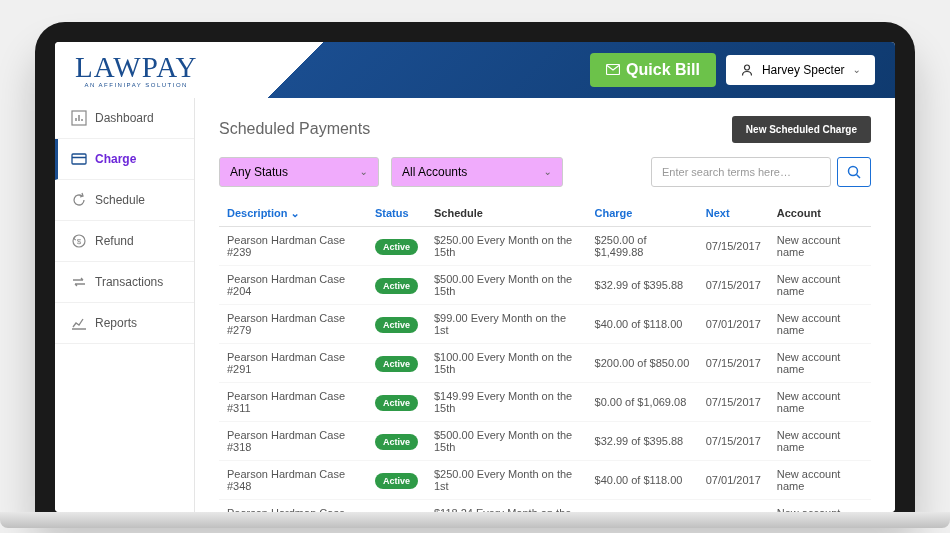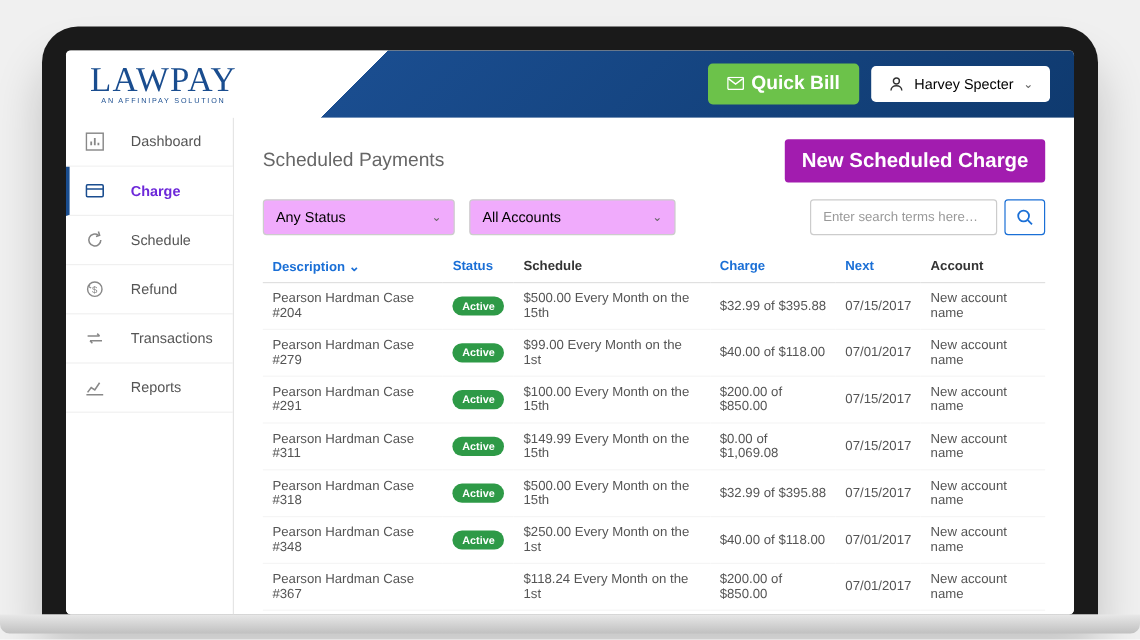--- a/index.html
+++ b/index.html
@@ -99,21 +99,21 @@
   min-height: 0;
 }
 .sidebar {
   width: 140px;
   background: #fff;
   border-right: 1px solid #e5e5e5;
 }
 .sidebar-item {
   display: flex;
   align-items: center;
-  gap: 22px;
+  gap: 8px;
   padding: 12px 16px;
   font-size: 12px;
   color: #555;
   cursor: pointer;
   border-bottom: 1px solid #f0f0f0;
 }
 .sidebar-item.active {
   color: #6d28d9;
   font-weight: 600;
   background: #fff;
@@ -138,26 +138,26 @@
   justify-content: space-between;
   align-items: center;
   margin-bottom: 14px;
 }
 .page-title {
   font-size: 16px;
   font-weight: 400;
   color: #666;
 }
 .btn-primary {
-  background: #a21caf;
+  background: #404040;
   color: #fff;
   border: none;
   padding: 8px 14px;
   border-radius: 3px;
-  font-size: 17px;
+  font-size: 10px;
   font-weight: 600;
   cursor: pointer;
 }
 .filters {
   display: flex;
   gap: 12px;
   margin-bottom: 14px;
 }
 .select {
   border: 1px solid #ccc;
@@ -175,21 +175,21 @@
 .search-box {
   margin-left: auto;
   display: flex;
   gap: 6px;
 }
 .search-input {
   border: 1px solid #ccc;
   border-radius: 3px;
   padding: 7px 10px;
   font-size: 11px;
-  width: 156px;
+  width: 180px;
   color: #333;
 }
 .search-input::placeholder { color: #999; }
 .search-btn {
   border: 1px solid #1a6fd6;
   background: #fff;
   border-radius: 3px;
   width: 34px;
   display: flex;
   align-items: center;
@@ -360,20 +360,28 @@
               <th class="sortable"><span>Description</span> <span>⌄</span></th>
               <th class="sortable">Status</th>
               <th>Schedule</th>
               <th class="sortable">Charge</th>
               <th class="sortable">Next</th>
               <th>Account</th>
             </tr>
           </thead>
           <tbody id="table-body">
               <tr>
+                <td>Pearson Hardman Case #239</td>
+                <td><span class="status-badge">Active</span></td>
+                <td>$250.00 Every Month on the 15th</td>
+                <td>$250.00 of $1,499.88</td>
+                <td>07/15/2017</td>
+                <td>New account name</td>
+              </tr>
+              <tr>
                 <td>Pearson Hardman Case #204</td>
                 <td><span class="status-badge">Active</span></td>
                 <td>$500.00 Every Month on the 15th</td>
                 <td>$32.99 of $395.88</td>
                 <td>07/15/2017</td>
                 <td>New account name</td>
               </tr>
               <tr>
                 <td>Pearson Hardman Case #279</td>
                 <td><span class="status-badge">Active</span></td>

